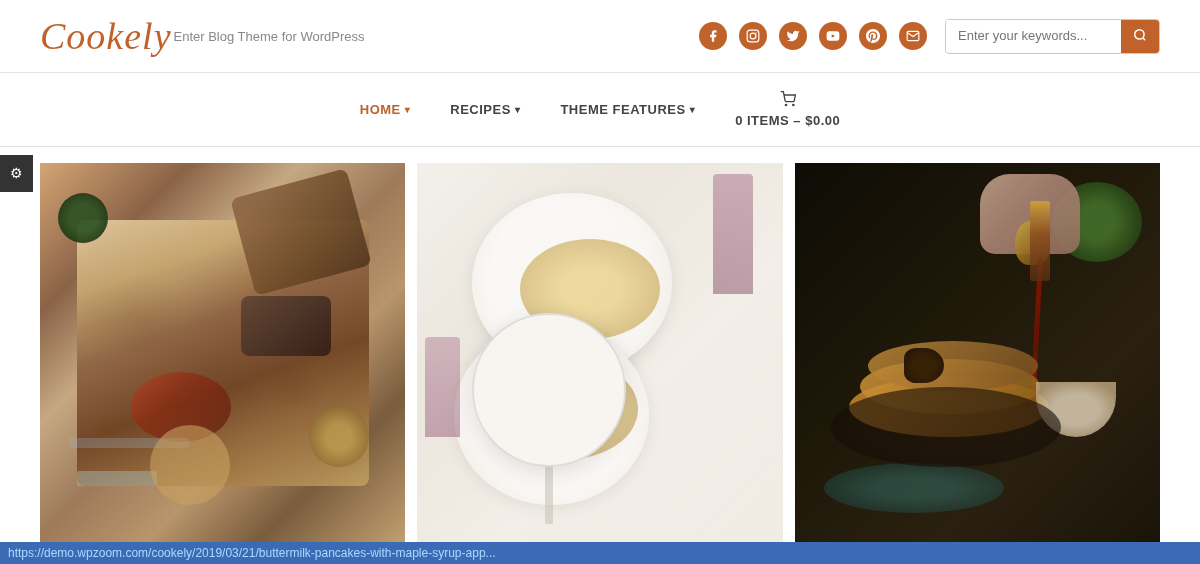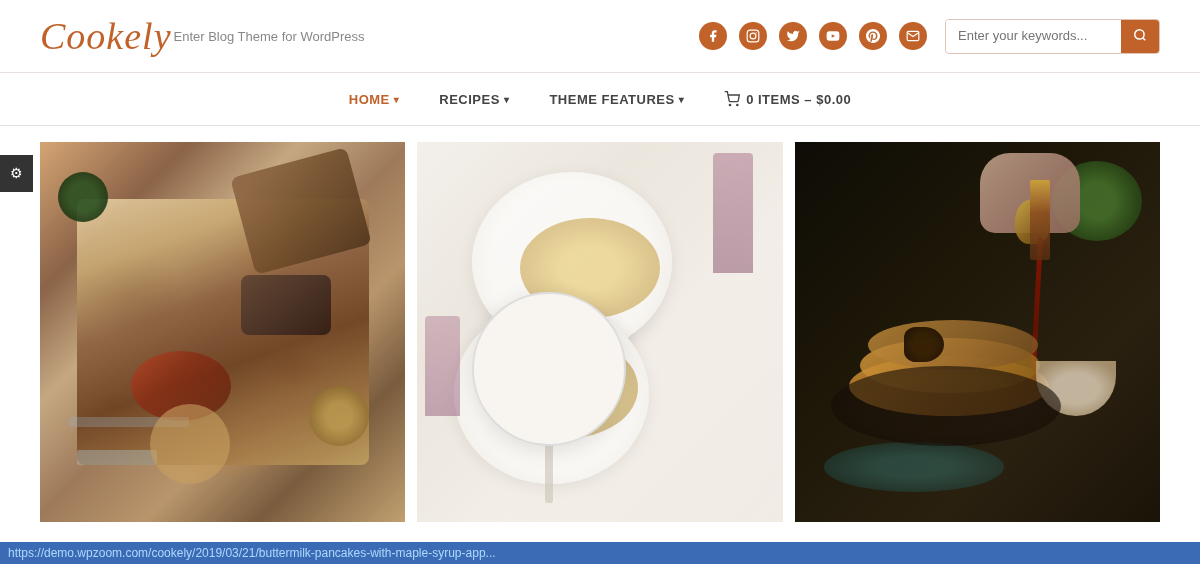--- a/index.html
+++ b/index.html
@@ -113,20 +113,21 @@
       display: flex;
       align-items: center;
       gap: 6px;
       padding: 18px 20px;
       font-size: 13px;
       font-family: Arial, sans-serif;
       font-weight: 700;
       color: #444;
       cursor: pointer;
       letter-spacing: 0.5px;
+      flex-direction: column;
     }
     .cart-icon-svg {
       width: 16px;
       height: 16px;
     }
 
     
     .settings-btn {
       position: fixed;
       left: 0;

